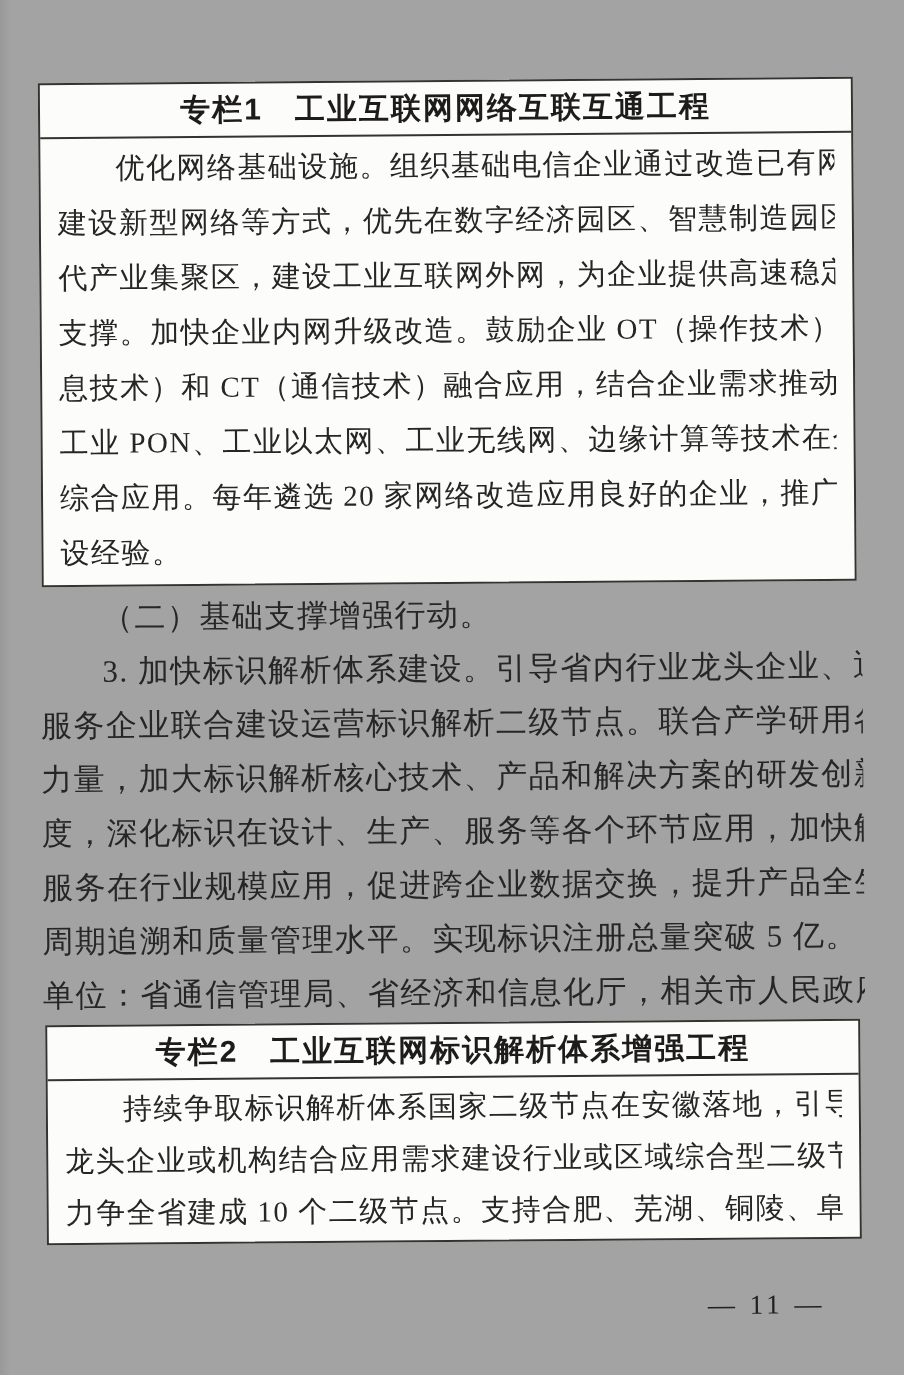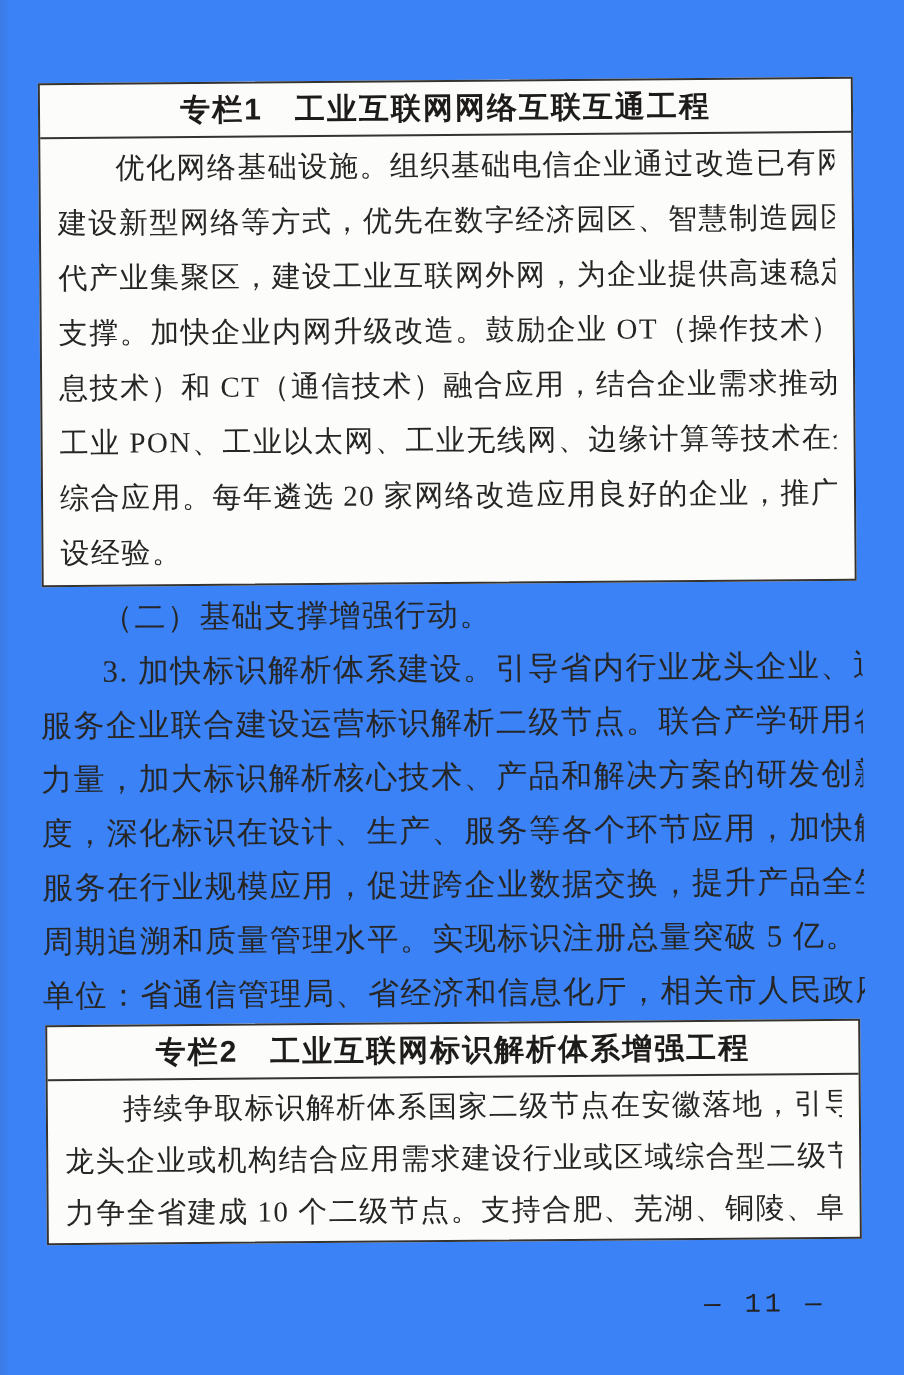--- a/index.html
+++ b/index.html
@@ -5,21 +5,21 @@
   html, body {
     margin: 0;
     padding: 0;
     background: #e8e8e6;
   }
   .page {
     position: relative;
     width: 904px;
     height: 1375px;
     margin: 0 auto;
-    background: #3b82f6;
+    background: #a3a3a3;
     overflow: hidden;
     color: #262626;
     font-family: "Liberation Serif", "DejaVu Serif", serif;
   }
   
   .page::before {
     content: "";
     position: absolute;
     left: 0; top: 0; bottom: 0;
     width: 10px;
@@ -93,21 +93,20 @@
   .short  { text-align-last: left; }
 
   .page-number {
     position: absolute;
     top: 1292px;
     right: 84px;
     font-size: 27px;
     letter-spacing: 4px;
     color: #222120;
     white-space: nowrap;
-    font-family: Liberation Mono, monospace;
   }
 </style>
 </head>
 <body>
 
 <div class="page">
   <div class="scan">
 
     <section class="callout-box box1">
       <header class="box-title">专栏1　工业互联网网络互联互通工程</header>

